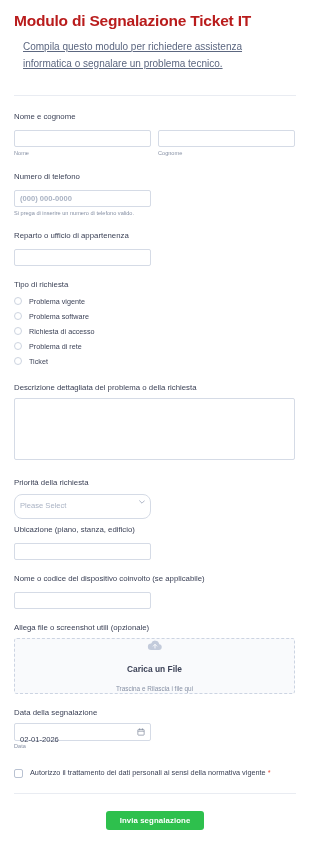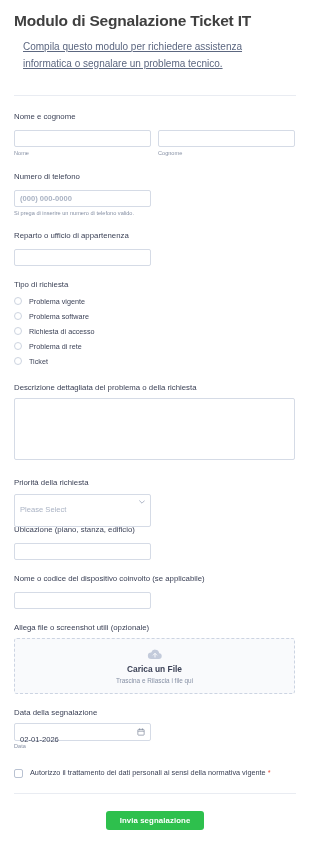--- a/index.html
+++ b/index.html
@@ -21,21 +21,21 @@
     padding: 0 14px;
   }
   
   .form-header {
     padding-top: 12px;
     padding-bottom: 14px;
   }
   .form-title {
     font-size: 15.5px;
     font-weight: bold;
-    color: #404040;
+    color: #b91c1c;
     letter-spacing: -0.2px;
     margin: 0 0 6px 0;
     line-height: 1.18;
   }
   .form-subtitle {
     font-size: 10px;
     line-height: 1.65;
     color: #5c6780;
     margin: 9px;
     max-width: 268px;
@@ -138,23 +138,23 @@
   }
   
   .select-wrap {
     position: relative;
     width: 137px;
     height: 17px;
   }
   .select-box {
     box-sizing: border-box;
     width: 137px;
-    height: 33px;
+    height: 25px;
     border: 1px solid #d5dbe6;
-    border-radius: 2px;
+    border-radius: 8px;
     background: #fff;
     font-size: 7.6px;
     color: #aab3c4;
     padding: 0 16px 0 5px;
     display: flex;
     align-items: center;
     line-height: 1;
   }
   .select-chevron {
     position: absolute;
@@ -168,21 +168,21 @@
   .upload-box {
     box-sizing: border-box;
     width: 281px;
     height: 56px;
     border: 1px dashed #ccd4e2;
     border-radius: 3px;
     background: #f9fafc;
     display: flex;
     flex-direction: column;
     align-items: center;
-    justify-content: center;
+    justify-content: space-between;
   }
   .upload-icon {
     width: 16px;
     height: 12px;
     margin-bottom: 4px;
   }
   .upload-title {
     font-size: 8.4px;
     font-weight: bold;
     color: #3c4257;

